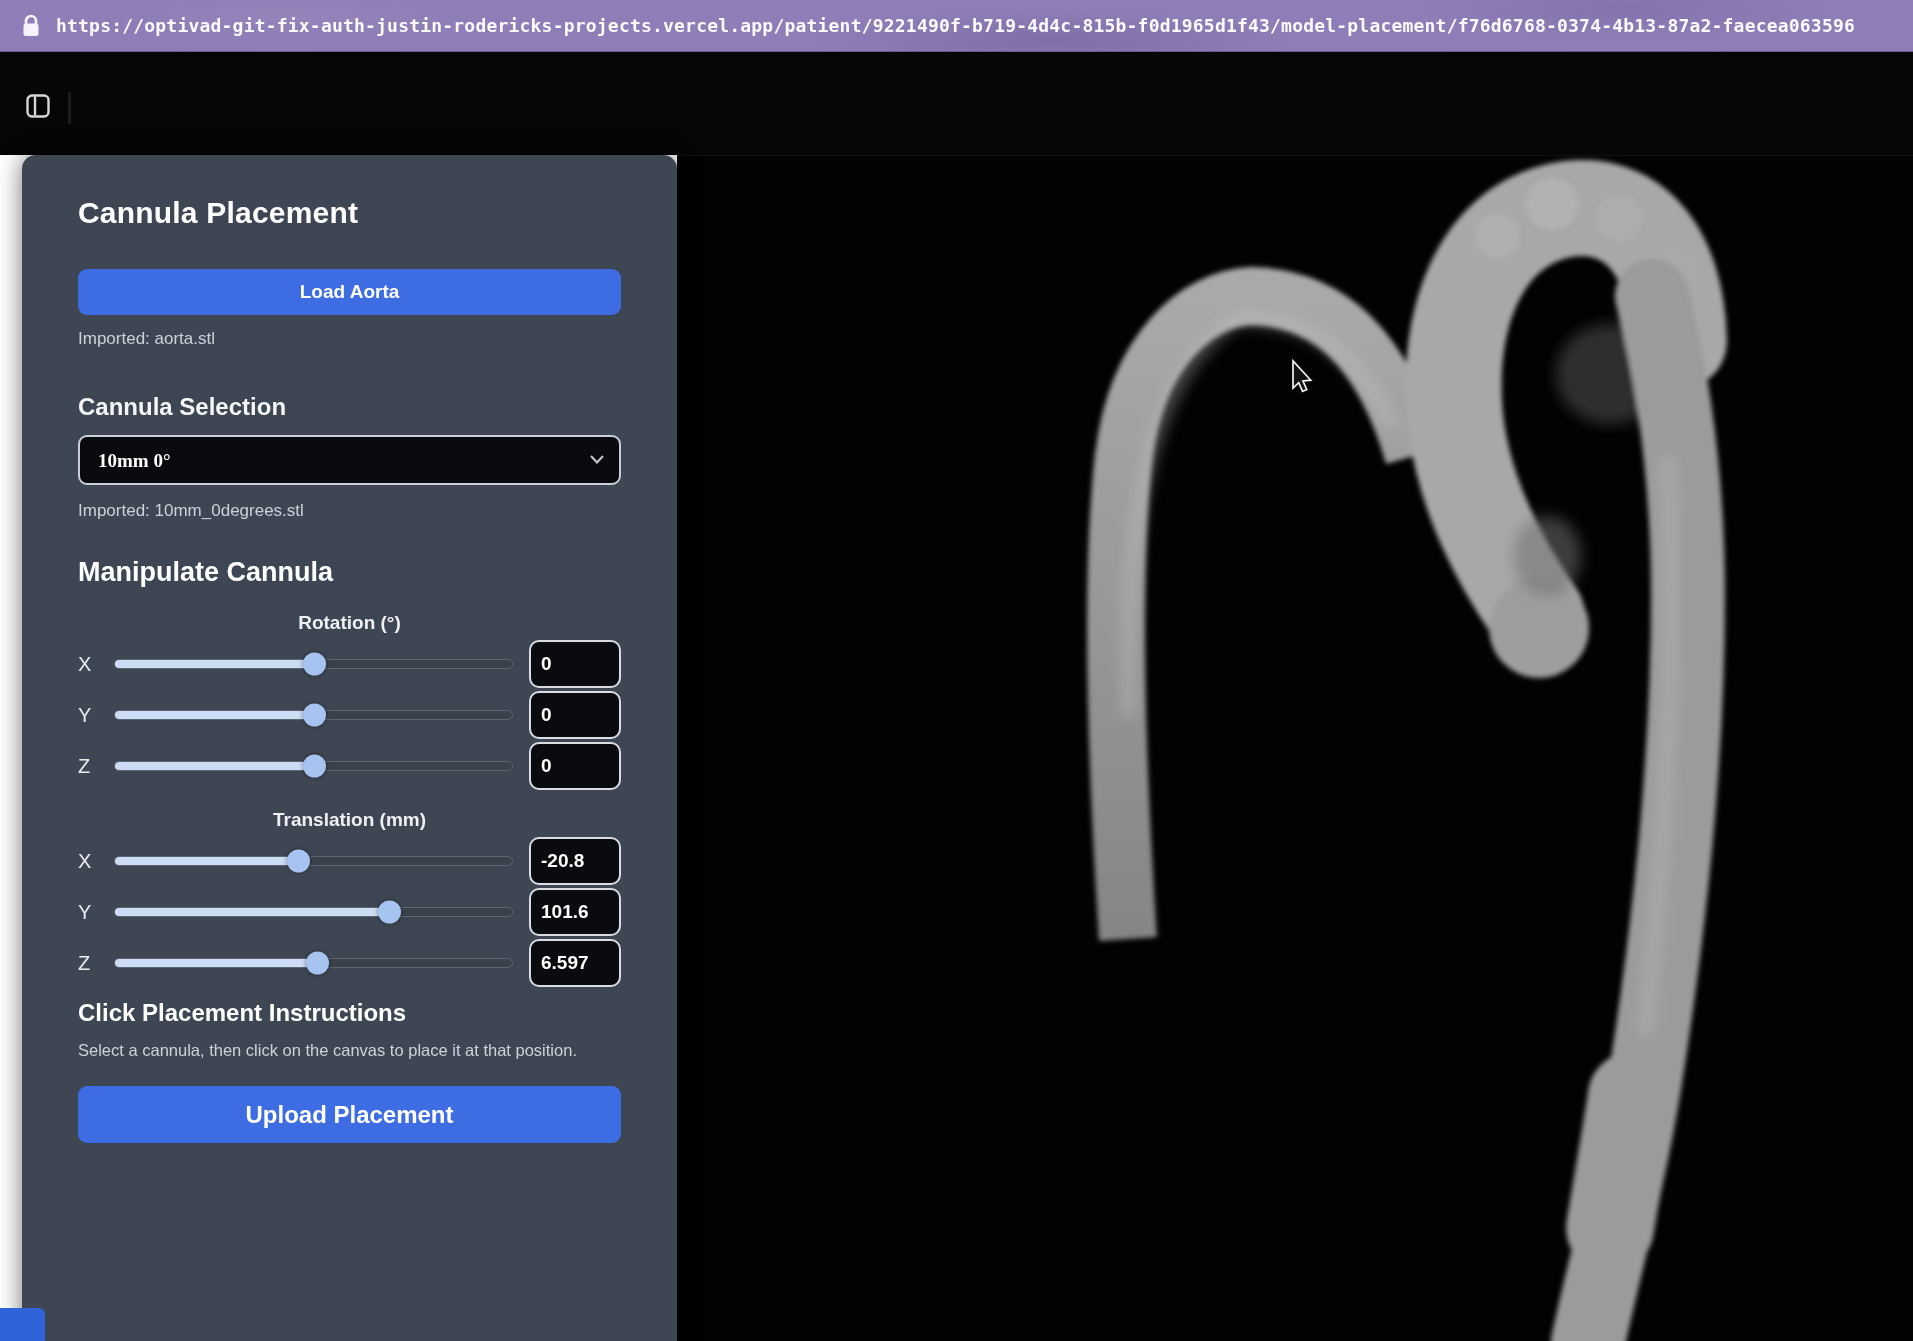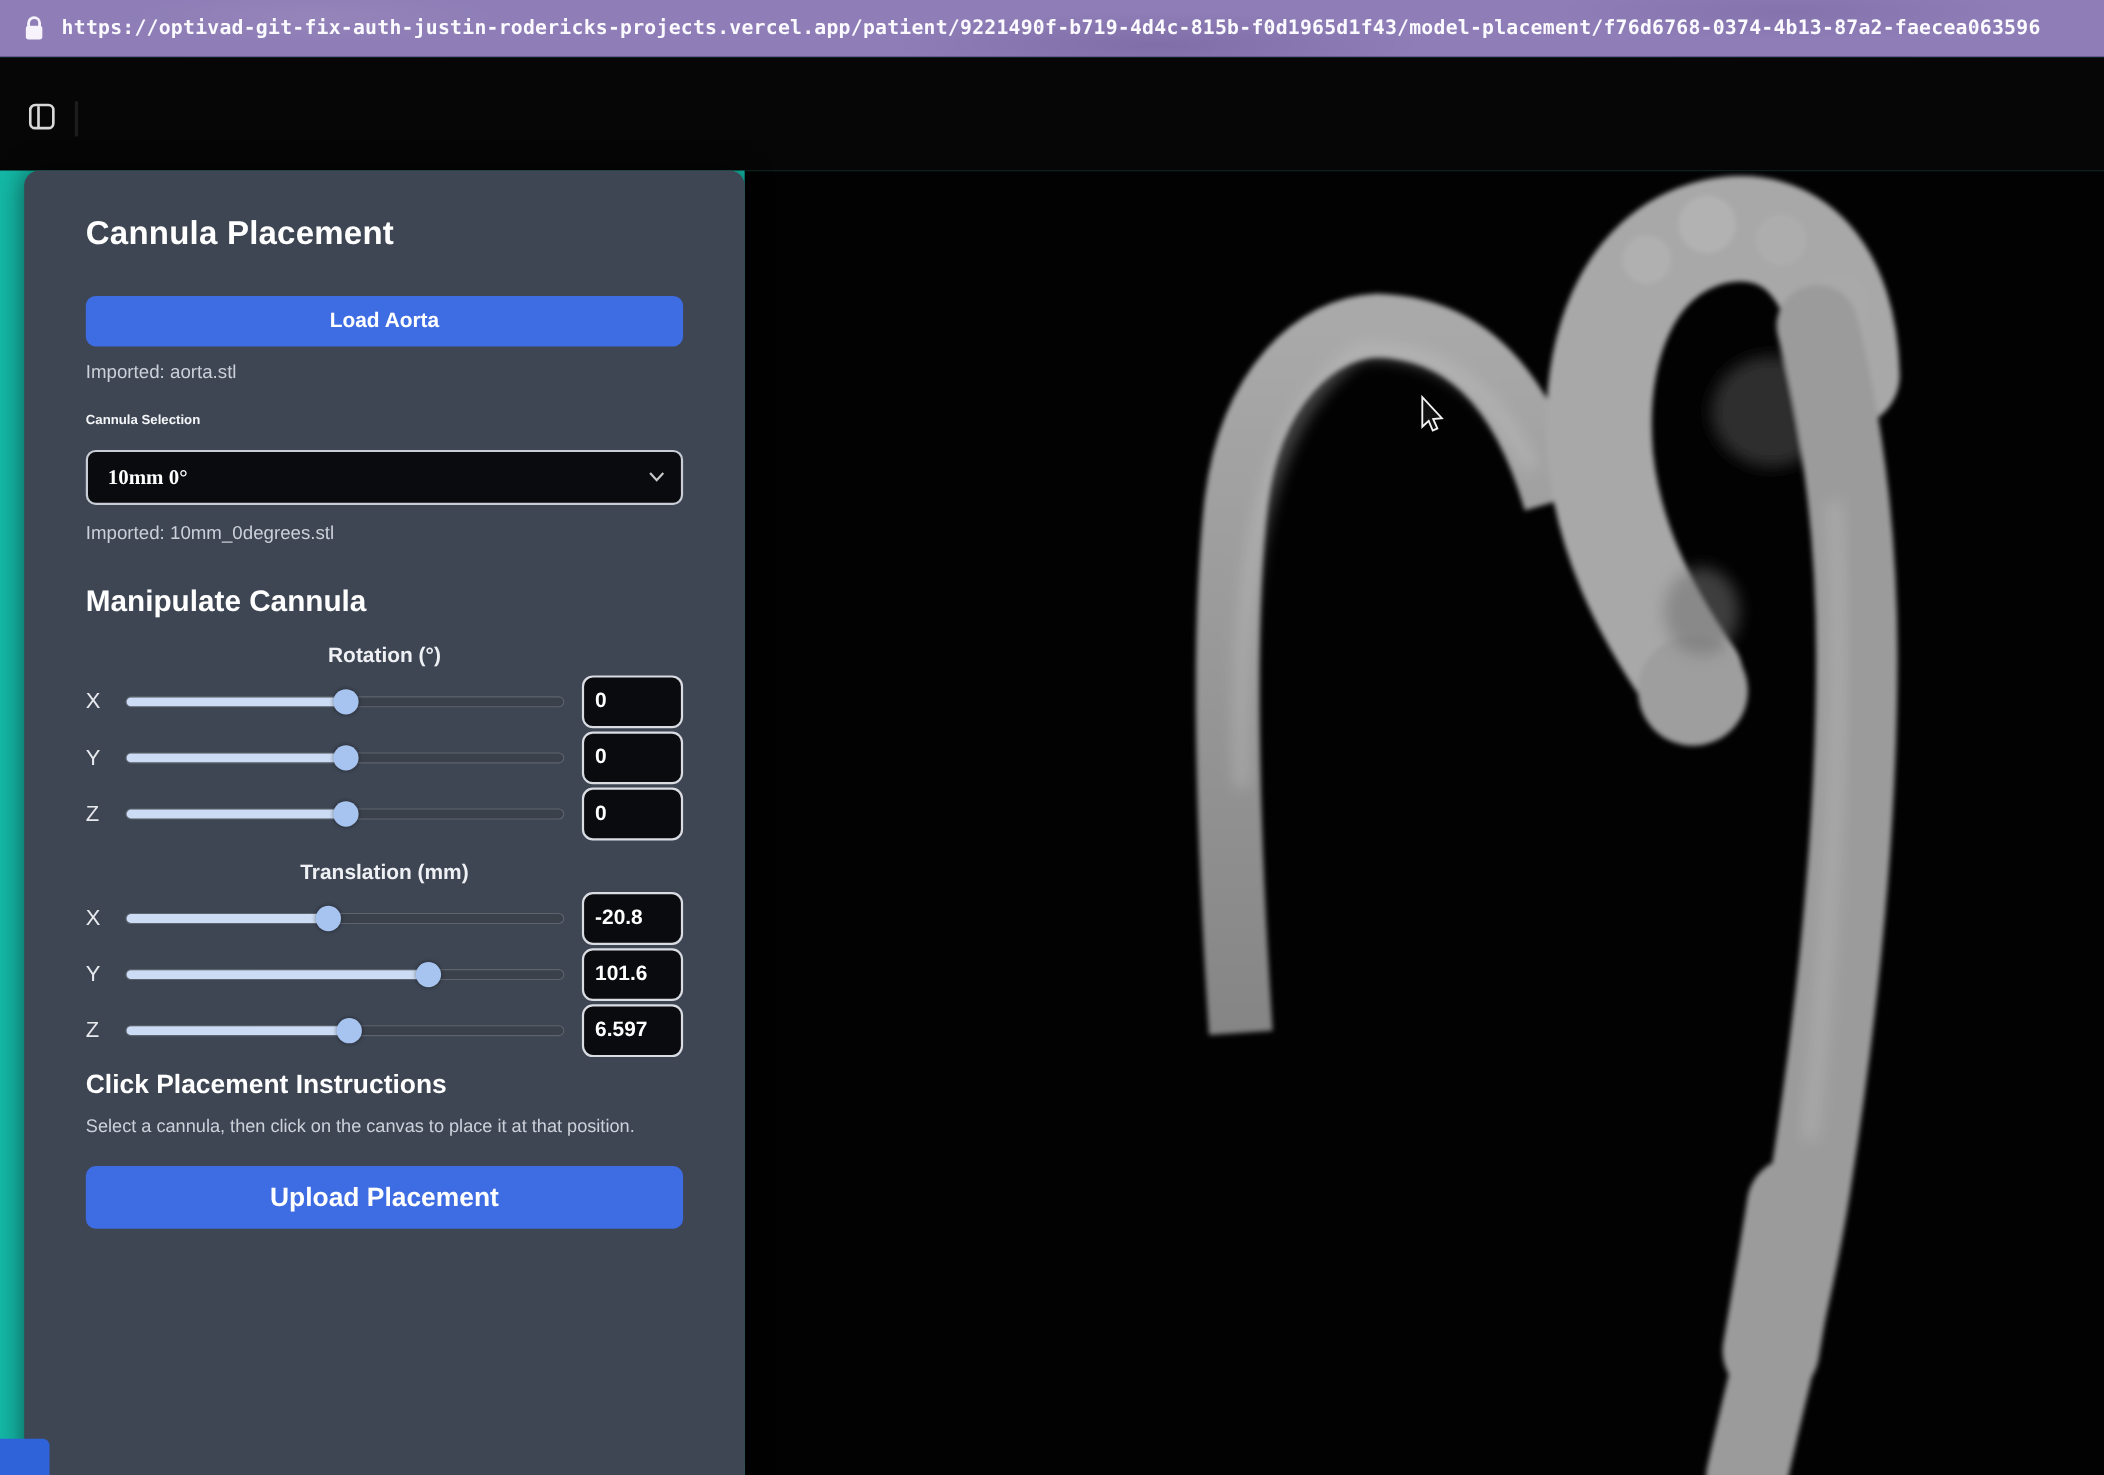--- a/index.html
+++ b/index.html
@@ -1,18 +1,18 @@
 <!DOCTYPE html>
 <html><head>
 <meta charset="utf-8">
 <style>
   * { margin:0; padding:0; box-sizing:border-box; }
   html,body { width:1913px; height:1341px; overflow:hidden; background:#000; }
   body { font-family:"Liberation Sans", sans-serif; position:relative; }
-  #app { position:absolute; inset:0; width:1913px; height:1341px; background:#14b8a6; }
+  #app { position:absolute; inset:0; width:1913px; height:1341px; background:#ffffff; }
 
   
   .urlbar {
     position:absolute; left:0; top:0; width:1913px; height:52px;
     background:#8e7db6;
     background-image:
       radial-gradient(ellipse 300px 40px at 15% 30%, rgba(255,255,255,.06), transparent 60%),
       radial-gradient(ellipse 400px 50px at 55% 80%, rgba(60,40,100,.18), transparent 60%),
       radial-gradient(ellipse 350px 45px at 85% 20%, rgba(70,50,110,.14), transparent 60%);
     display:flex; align-items:center; border-bottom:1px solid rgba(40,25,70,.35);
@@ -41,21 +41,21 @@
     background:#3e4654; border-radius:14px 14px 0 0; padding:0 56px;
     box-shadow:0 0 24px rgba(0,0,0,.55); z-index:3;
   }
   .sb-title { margin-top:40px; font-size:30px; line-height:36px; font-weight:700; color:#ffffff; letter-spacing:.2px; }
   .btn {
     display:block; width:100%; border:none; border-radius:9px; background:#3e6ce2;
     color:#ffffff; font-family:"Liberation Sans", sans-serif; font-weight:700; cursor:pointer;
   }
   .btn-load { margin-top:38px; height:46px; font-size:19px; }
   .imported { margin-top:14px; font-size:17px; line-height:20px; color:#ccd1d9; }
-  .section-label { margin-top:20px; font-size:12px; line-height:24px; font-weight:700; color:#f4f6f8; }
+  .section-label { margin-top:46px; font-size:24px; line-height:24px; font-weight:700; color:#f4f6f8; }
   .select-wrap { position:relative; margin-top:16px; }
   .cannula-select {
     width:100%; height:50px; appearance:none; -webkit-appearance:none;
     background:#0a0b0f; color:#ffffff; font-family:Liberation Serif, serif;
     font-size:19px; font-weight:700; padding:0 40px 0 18px;
     border:2px solid #c9ced6; border-radius:9px; cursor:pointer;
   }
   .chevron { position:absolute; right:16px; top:18px; pointer-events:none; }
   .imported2 { margin-top:16px; font-size:17px; line-height:20px; color:#ccd1d9; }
   .sb-h2 { margin-top:34px; font-size:27px; line-height:34px; font-weight:700; color:#ffffff; }

